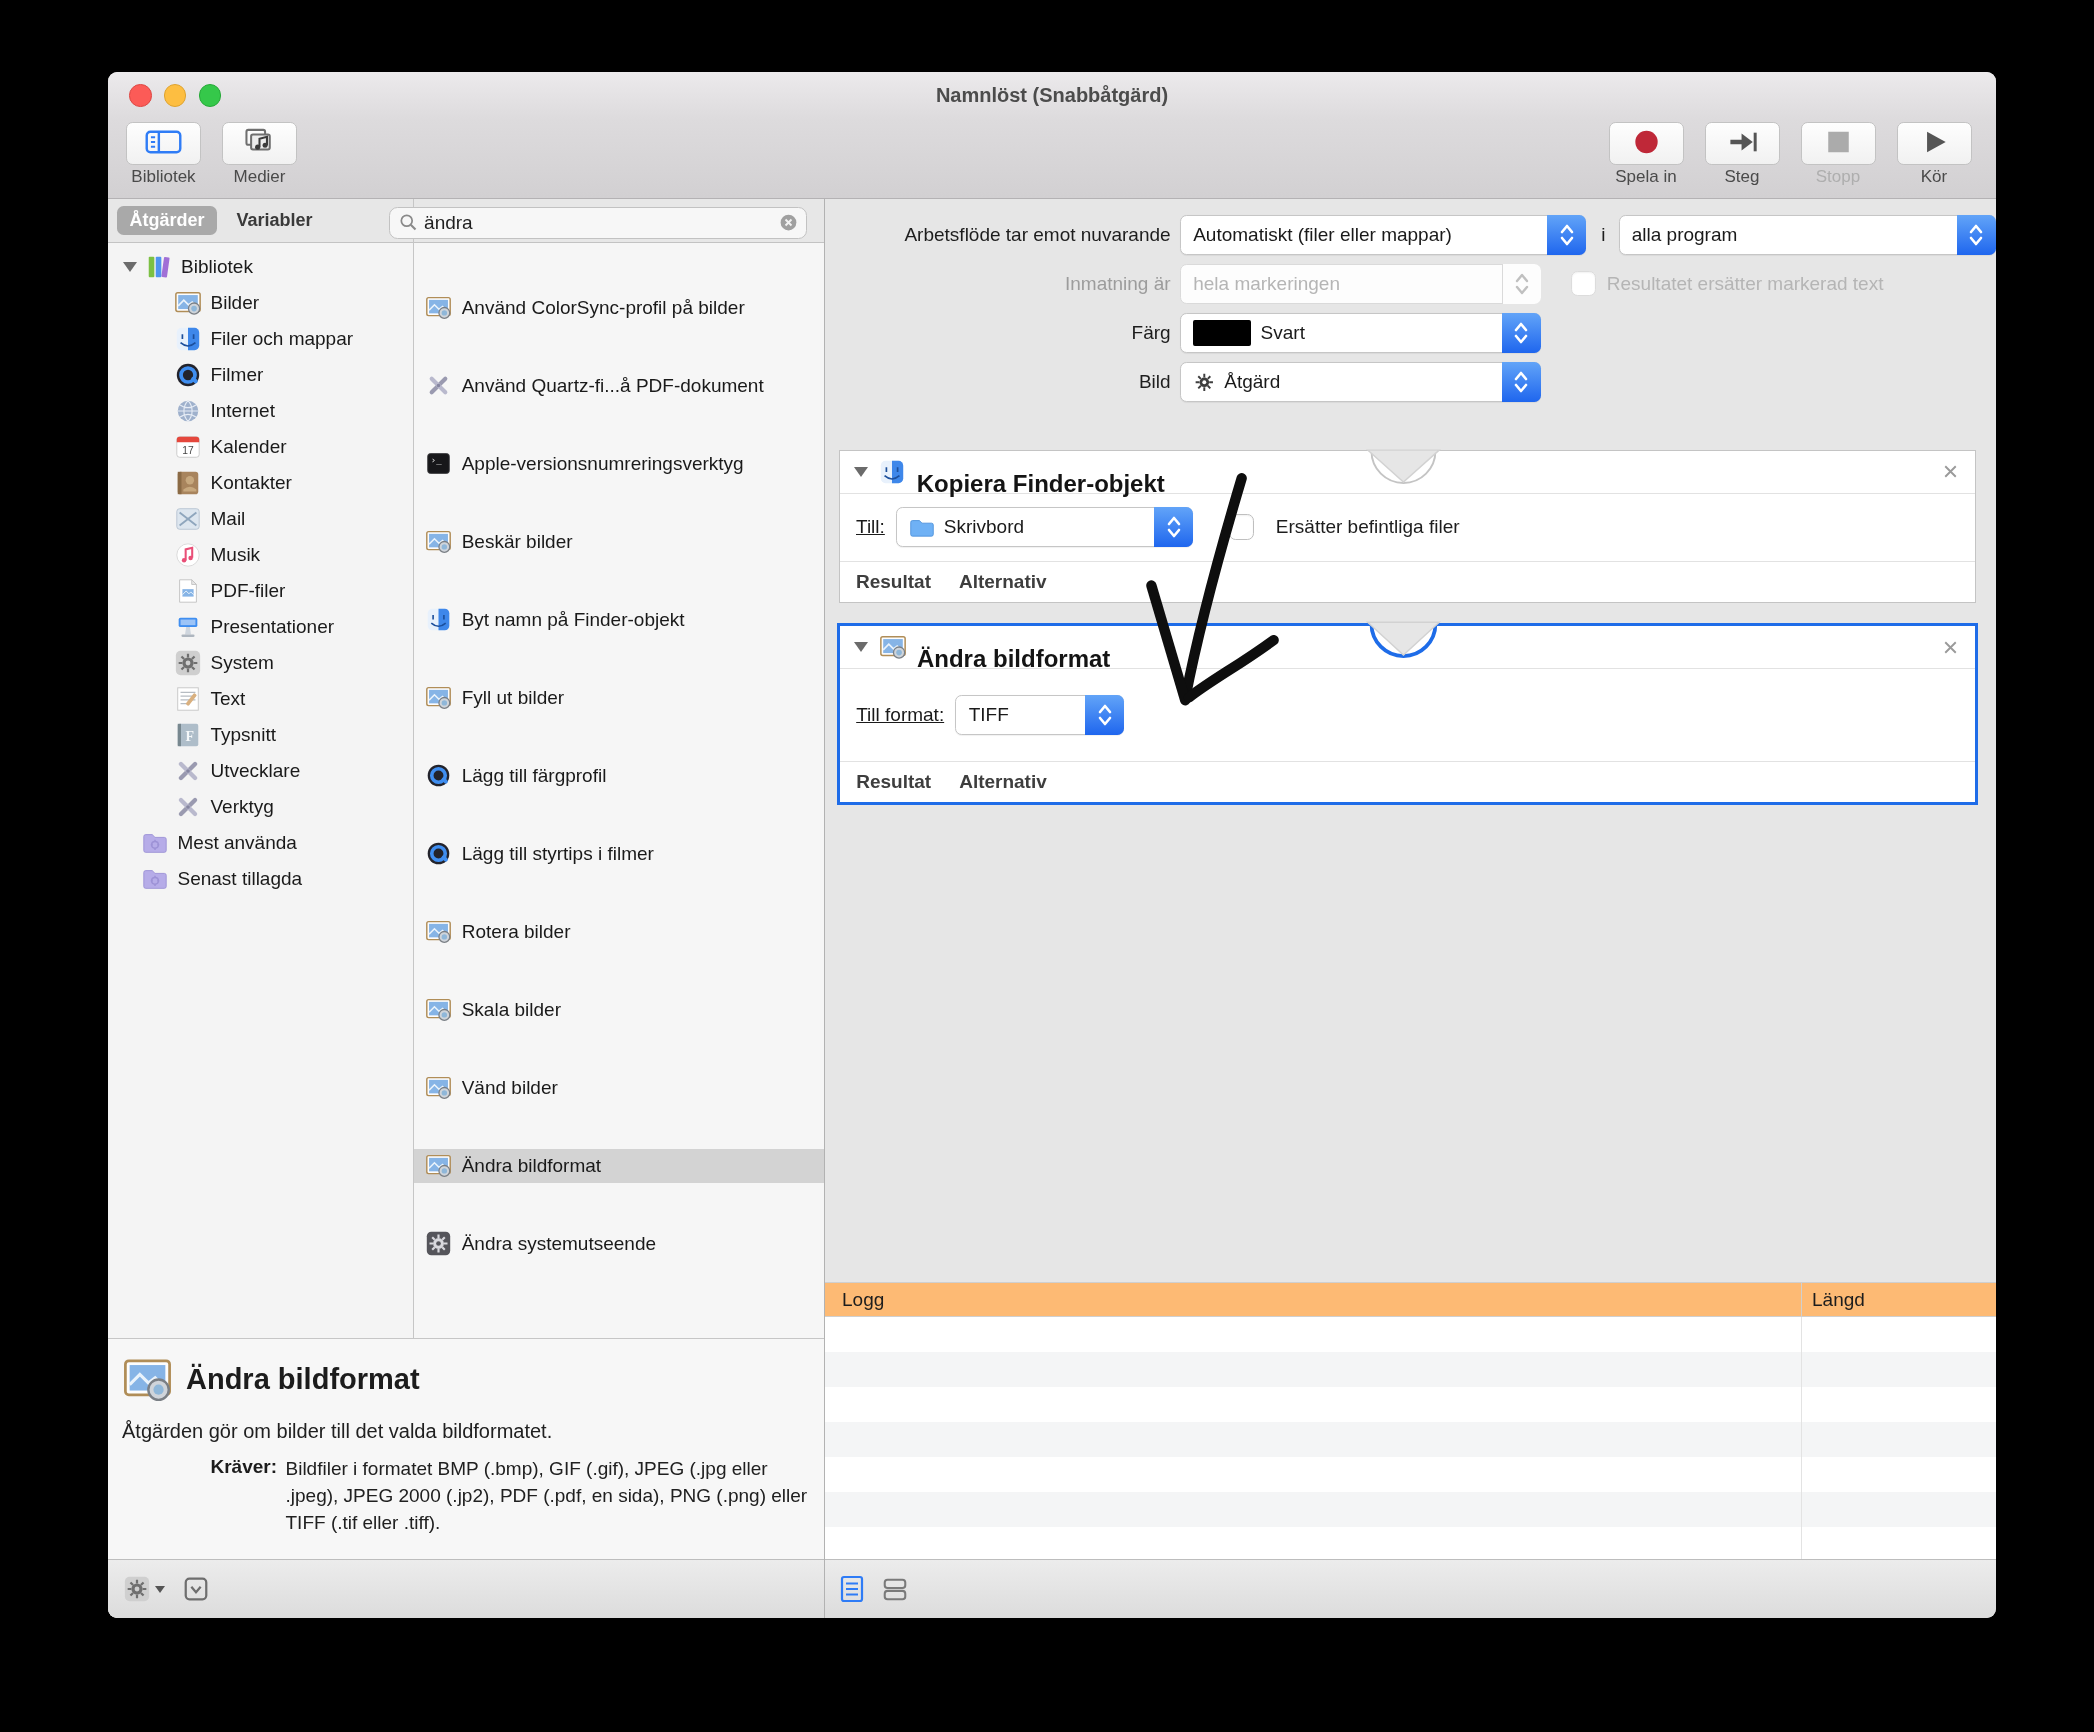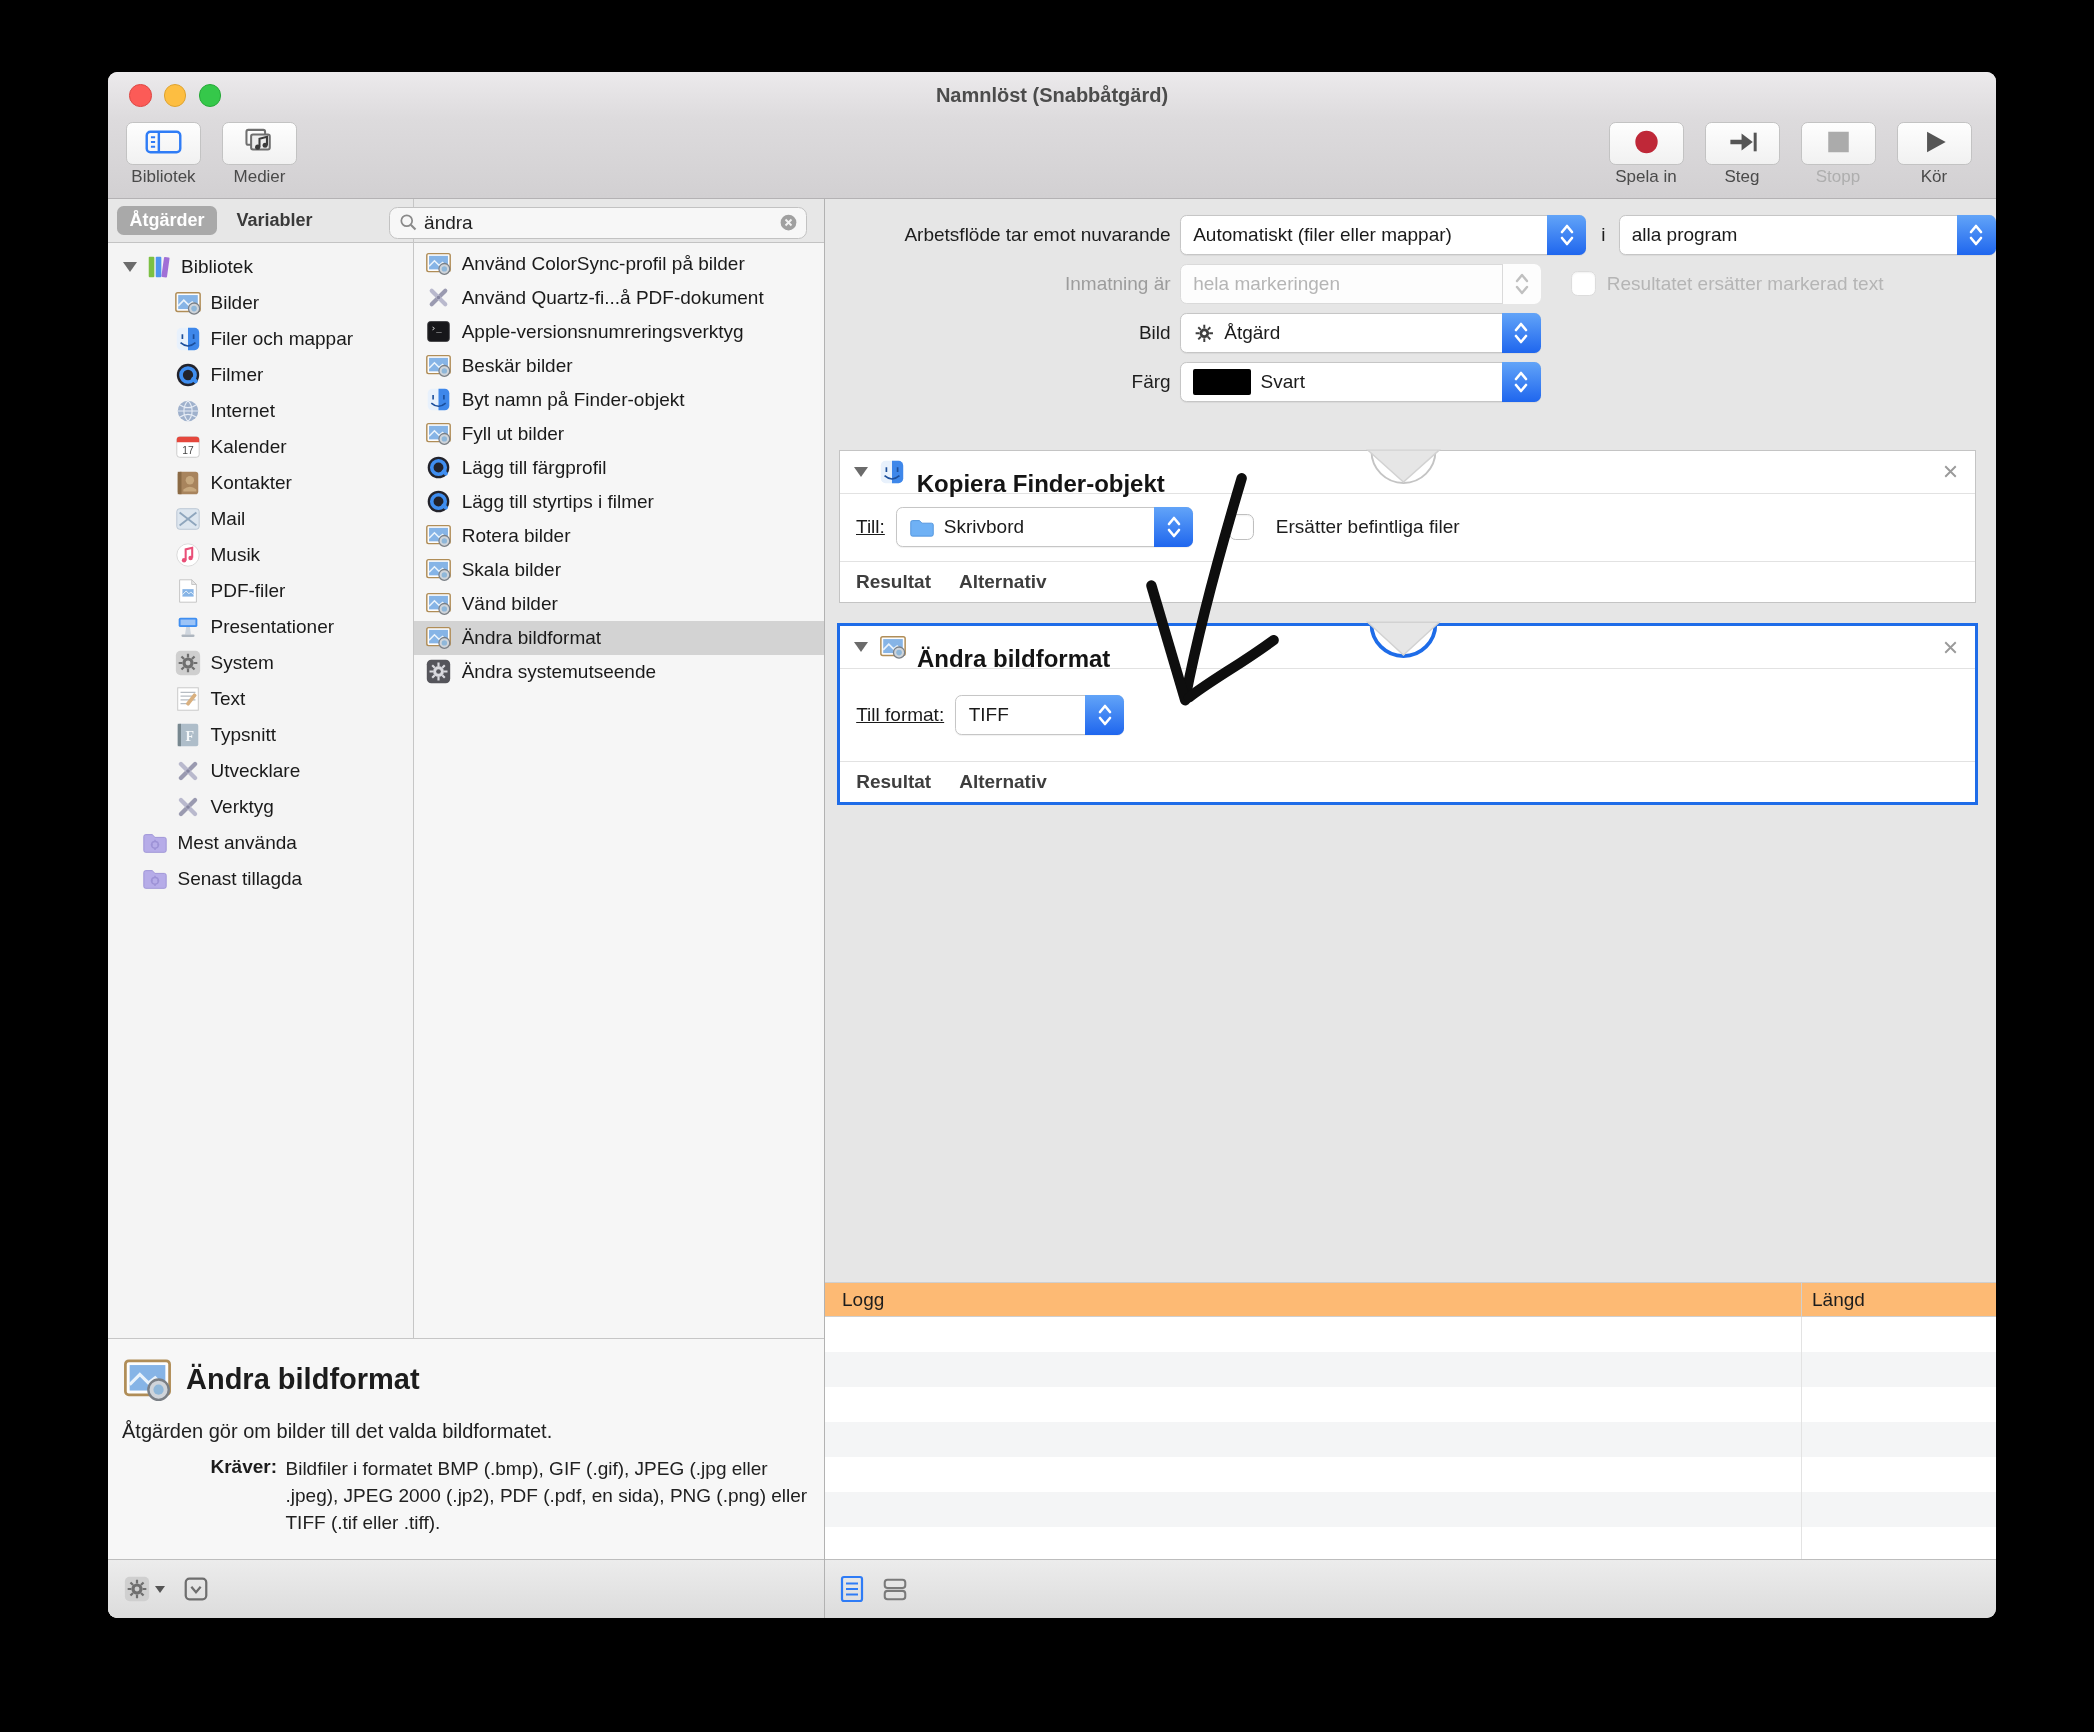--- a/index.html
+++ b/index.html
@@ -46,21 +46,21 @@
   .tree { flex:1; padding-top:5.6px; }
   .trow { height:36px; display:flex; align-items:center; font-size:19px; color:#1a1a1a; gap:8.5px; padding-left:15px;}
   .trow .disc { margin-right:-0.9px; }
   .trow.child { padding-left:66px; }
   .trow.smart { padding-left:33px; }
   .disc { width:0; height:0; border-left:7.5px solid transparent; border-right:7.5px solid transparent;
           border-top:10.4px solid #6b6b6b; }
   .icon { display:inline-flex; width:28px; height:28px; }
   .icon svg { width:100%; height:100%; }
   .alist { flex:1; padding-top:3.8px; }
-  .arow { height:34px; display:flex; align-items:center; gap:9.4px; font-size:19px; color:#1a1a1a; padding-left:11.3px; }
+  .arow { height:34px; display:flex; align-items:center; gap:9.4px; font-size:19px; color:#1a1a1a; padding-left:11.3px;margin-top:44px; }
   .arow.selected { background:#d3d3d3; }
   .arow .icon{ width:27px; height:27px; flex:none; }
 
   
   .desc { height:221px; flex:none; background:#f7f7f7; border-top:0.9px solid #c6c6c6; padding:15px 14px 0; position:relative;}
   .desc-head { display:flex; align-items:center; gap:13px; }
   .desc-head .icon { width:51px; height:51px; }
   .desc-title { font-size:29px; font-weight:700; color:#1c1c1c; }
   .desc-body { font-size:20px; color:#202020; margin-top:15px; }
   .req { display:flex; margin-top:13px; }
@@ -644,44 +644,44 @@
                   <svg viewBox="0 0 16 26">
                     <path d="M3 10 L8 4 L13 10 M3 16 L8 22 L13 16" fill="none" stroke="#c0c0c0" stroke-width="2.4" stroke-linecap="round" stroke-linejoin="round"></path>
                   </svg>
                 </span>
             </span>
             <span style="width:30px"></span>
             <span class="checkbox disabled"></span>
             <span class="cklabel dim">Resultatet ersätter markerad text</span>
           </div>
           <div class="srow">
+            <span class="slabel">Färg</span>
+            <span class="popup" style="width:361px">
+              <span style="width:58px;height:26px;background:#000;margin-right:9.4px;border-radius:1.9px;"></span>
+              <span>Svart</span>
+              <span class="stepper">
+                  <svg viewBox="0 0 16 26">
+                    <path d="M3 10 L8 4 L13 10 M3 16 L8 22 L13 16" fill="none" stroke="#fff" stroke-width="2.6" stroke-linecap="round" stroke-linejoin="round"></path>
+                  </svg>
+                </span>
+            </span>
+          </div>
+          <div class="srow">
             <span class="slabel">Bild</span>
             <span class="popup" style="width:361px">
               <span class="icon" id="action-glyph" style="width:22.6px;height:22.6px;margin-right:8.5px;">
                   <svg viewBox="0 0 30 30">
                     <g stroke="#3e3e3e" stroke-width="2.6">
                       <path d="M15 3.5v5 M15 21.5v5 M3.5 15h5 M21.5 15h5 M7 7l3.4 3.4 M19.6 19.6 L23 23 M23 7 l-3.4 3.4 M10.4 19.6 L7 23"></path>
                     </g>
                     <circle cx="15" cy="15" r="6.4" fill="#3e3e3e"></circle>
                     <circle cx="15" cy="15" r="2.6" fill="#fff"></circle>
                   </svg>
                 </span>
               <span>Åtgärd</span>
-              <span class="stepper">
-                  <svg viewBox="0 0 16 26">
-                    <path d="M3 10 L8 4 L13 10 M3 16 L8 22 L13 16" fill="none" stroke="#fff" stroke-width="2.6" stroke-linecap="round" stroke-linejoin="round"></path>
-                  </svg>
-                </span>
-            </span>
-          </div>
-          <div class="srow">
-            <span class="slabel">Färg</span>
-            <span class="popup" style="width:361px">
-              <span style="width:58px;height:26px;background:#000;margin-right:9.4px;border-radius:1.9px;"></span>
-              <span>Svart</span>
               <span class="stepper">
                   <svg viewBox="0 0 16 26">
                     <path d="M3 10 L8 4 L13 10 M3 16 L8 22 L13 16" fill="none" stroke="#fff" stroke-width="2.6" stroke-linecap="round" stroke-linejoin="round"></path>
                   </svg>
                 </span>
             </span>
           </div>
         </div>
 
         <div class="canvas">

